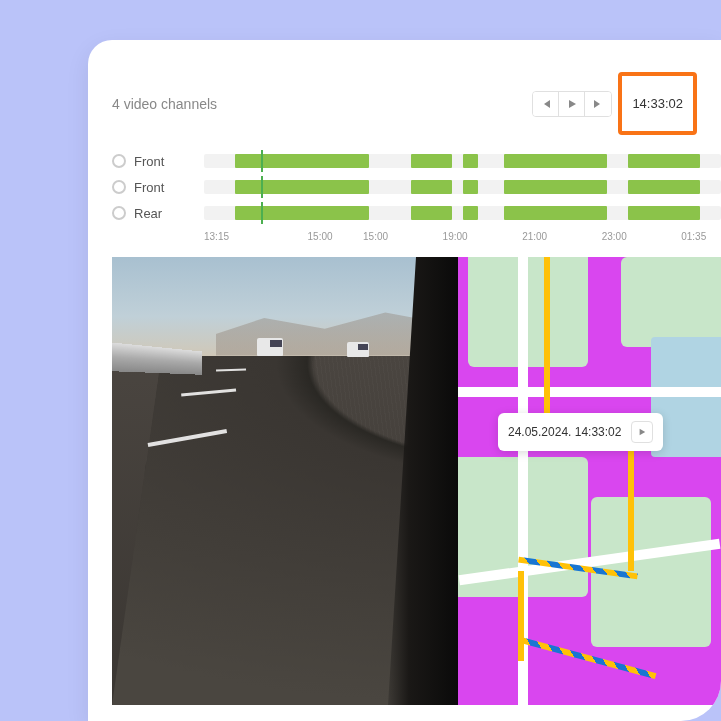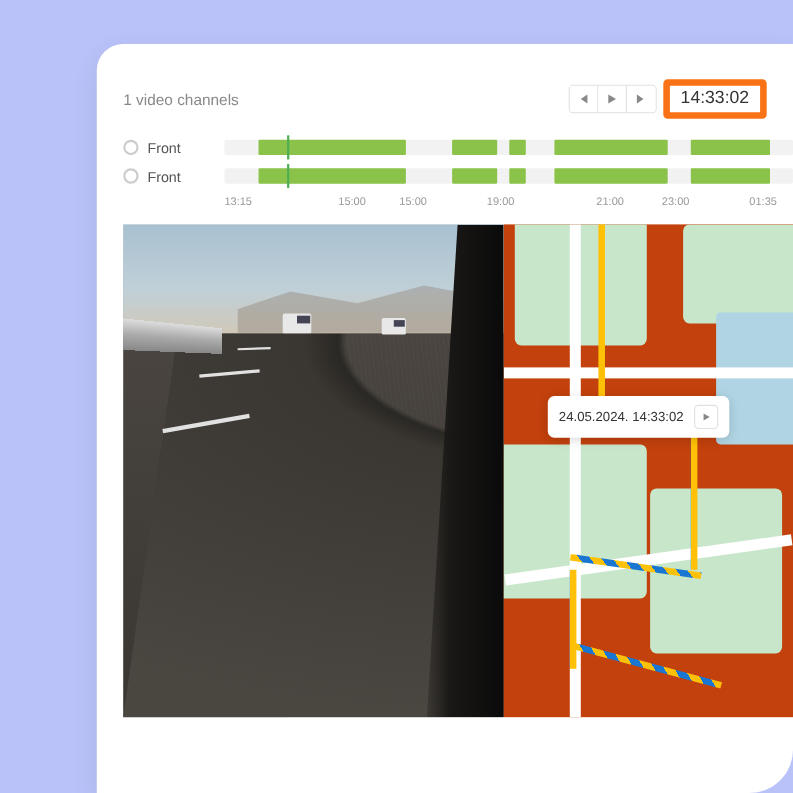--- a/index.html
+++ b/index.html
@@ -51,24 +51,24 @@
       display: flex;
       align-items: center;
       justify-content: center;
       background: #fff;
       cursor: pointer;
       border-right: 1px solid #e0e0e0;
     }
     .btn:last-child { border-right: none; }
     .btn svg { width: 10px; height: 10px; }
     .time-display {
-      border: 6px solid #f97316;
+      border: 4px solid #f97316;
       border-radius: 4px;
-      padding: 3px 10px;
-      font-size: 16px;
+      padding: 20px 10px;
+      font-size: 13px;
       color: #333;
     }
     .channels {
       margin-bottom: 6px;
     }
     .channel-row {
       display: flex;
       align-items: center;
       height: 24px;
       margin-bottom: 2px;
@@ -207,21 +207,21 @@
       top: 0;
       right: 0;
       width: 70px;
       height: 100%;
       background: linear-gradient(90deg, rgba(10,10,10,0.2) 0%, #1a1816 30%, #0a0a0a 100%);
       clip-path: polygon(40% 0, 100% 0, 100% 100%, 0 100%);
     }
     .map-view {
       flex: 1;
       position: relative;
-      background: #c2410c;
+      background: #d946ef;
       overflow: hidden;
     }
     .park { position: absolute; background: #C8E6C9; border-radius: 6px; }
     .water { position: absolute; background: #B0D4E3; border-radius: 4px; }
     .road-map { position: absolute; background: #fff; }
     .route {
       position: absolute;
       border: none;
       background: repeating-linear-gradient(var(--ang, 45deg), #FFC107 0 8px, #1976D2 8px 16px);
     }
@@ -249,21 +249,21 @@
       justify-content: center;
       cursor: pointer;
     }
   </style>
 </head>
 <body>
 
 <div class="app-window">
 
   <div class="header">
-    <div class="header-title">1 video channels</div>
+    <div class="header-title">4 video channels</div>
     <div class="controls">
       <div class="btn-group">
         <div class="btn">
           <svg viewBox="0 0 10 10">
               <path d="M1 1v8M9 1L3 5l6 4z" fill="#888"></path>
             </svg>
         </div>
         <div class="btn">
           <svg viewBox="0 0 10 10">
               <path d="M2 1l7 4-7 4z" fill="#888"></path>
@@ -301,29 +301,43 @@
         </div>
         <div class="timeline">
           <div class="seg" style="left: 6%; width: 26%;"></div>
           <div class="seg" style="left: 40%; width: 8%;"></div>
           <div class="seg" style="left: 50%; width: 3%;"></div>
           <div class="seg" style="left: 58%; width: 20%;"></div>
           <div class="seg" style="left: 82%; width: 14%;"></div>
           <div class="playhead" style="left: 11%;"></div>
         </div>
       </div>
+      <div class="channel-row">
+        <div class="channel-label">
+          <div class="radio"></div>
+          <span class="channel-name">Rear</span>
+        </div>
+        <div class="timeline">
+          <div class="seg" style="left: 6%; width: 26%;"></div>
+          <div class="seg" style="left: 40%; width: 8%;"></div>
+          <div class="seg" style="left: 50%; width: 3%;"></div>
+          <div class="seg" style="left: 58%; width: 20%;"></div>
+          <div class="seg" style="left: 82%; width: 14%;"></div>
+          <div class="playhead" style="left: 11%;"></div>
+        </div>
+      </div>
     </div>
 
   <div class="time-axis">
     <div class="time-axis-inner">
         <div class="tick" style="left: 0%;">13:15</div>
         <div class="tick" style="left: 15.3846%; margin-left: 24px;">15:00</div>
         <div class="tick" style="left: 30.7692%;">15:00</div>
         <div class="tick" style="left: 46.1538%;">19:00</div>
-        <div class="tick" style="left: 61.5385%; margin-left: 20px;">21:00</div>
+        <div class="tick" style="left: 61.5385%;">21:00</div>
         <div class="tick" style="left: 76.9231%;">23:00</div>
         <div class="tick" style="left: 92.3077%;">01:35</div>
       </div>
   </div>
 
   <div class="media-row">
     <div class="video-view">
       <div class="sky"></div>
       <div class="mountain"></div>
       <div class="guardrail"></div>

